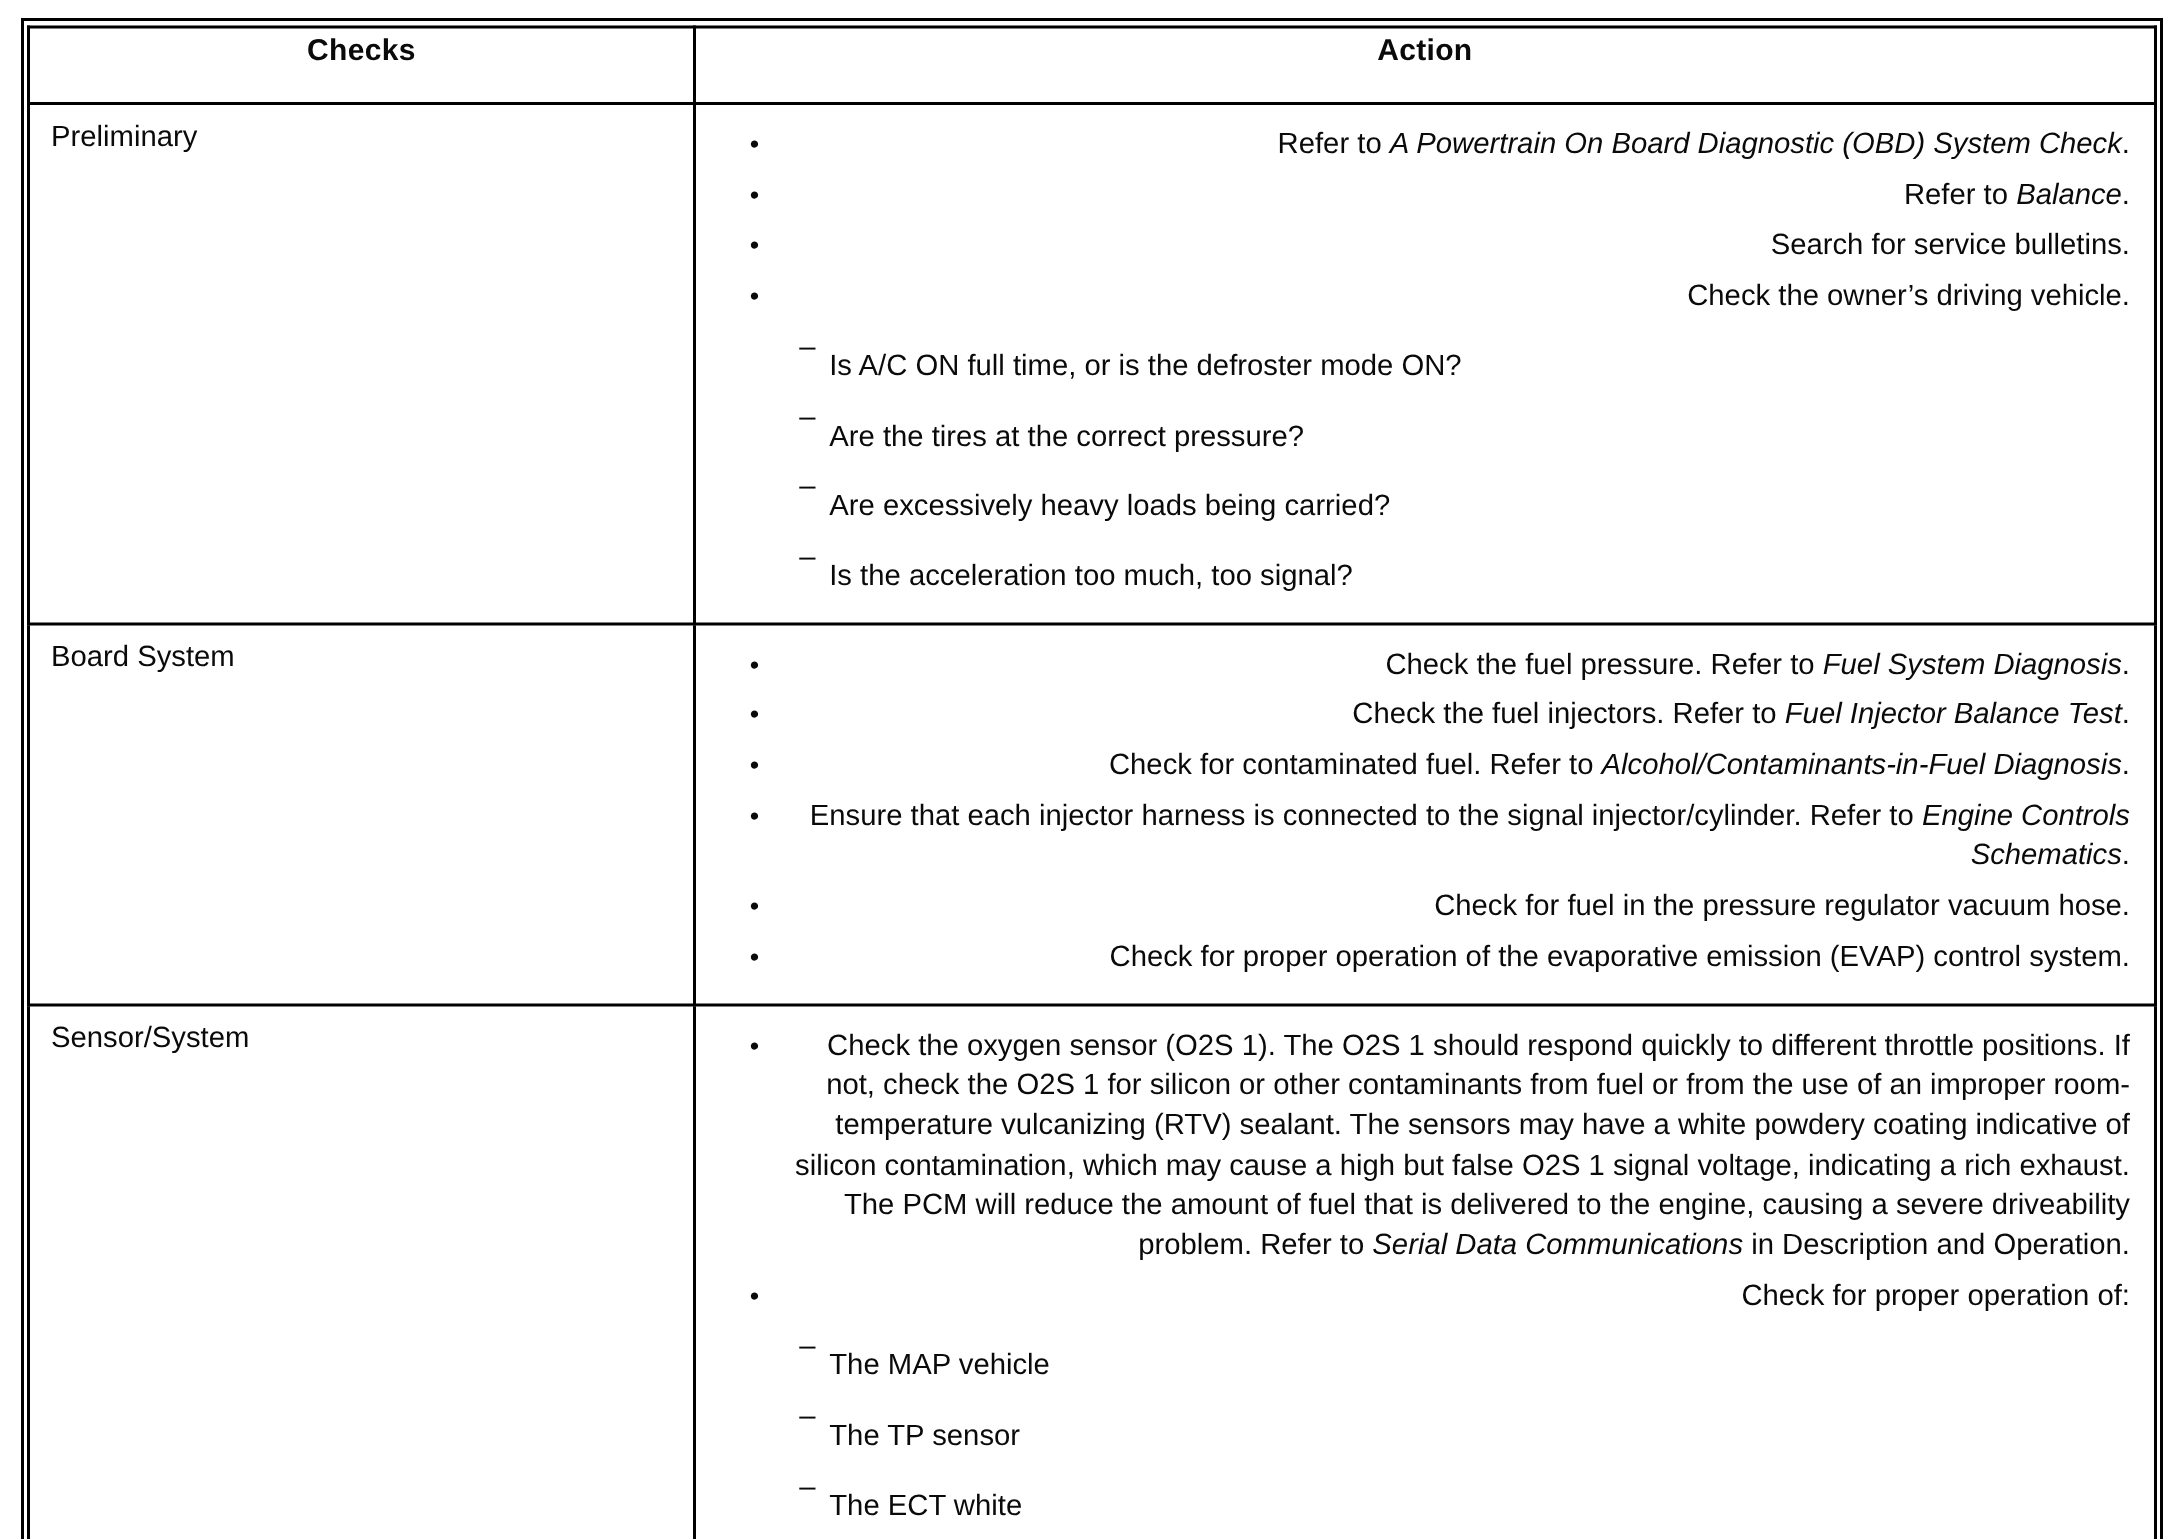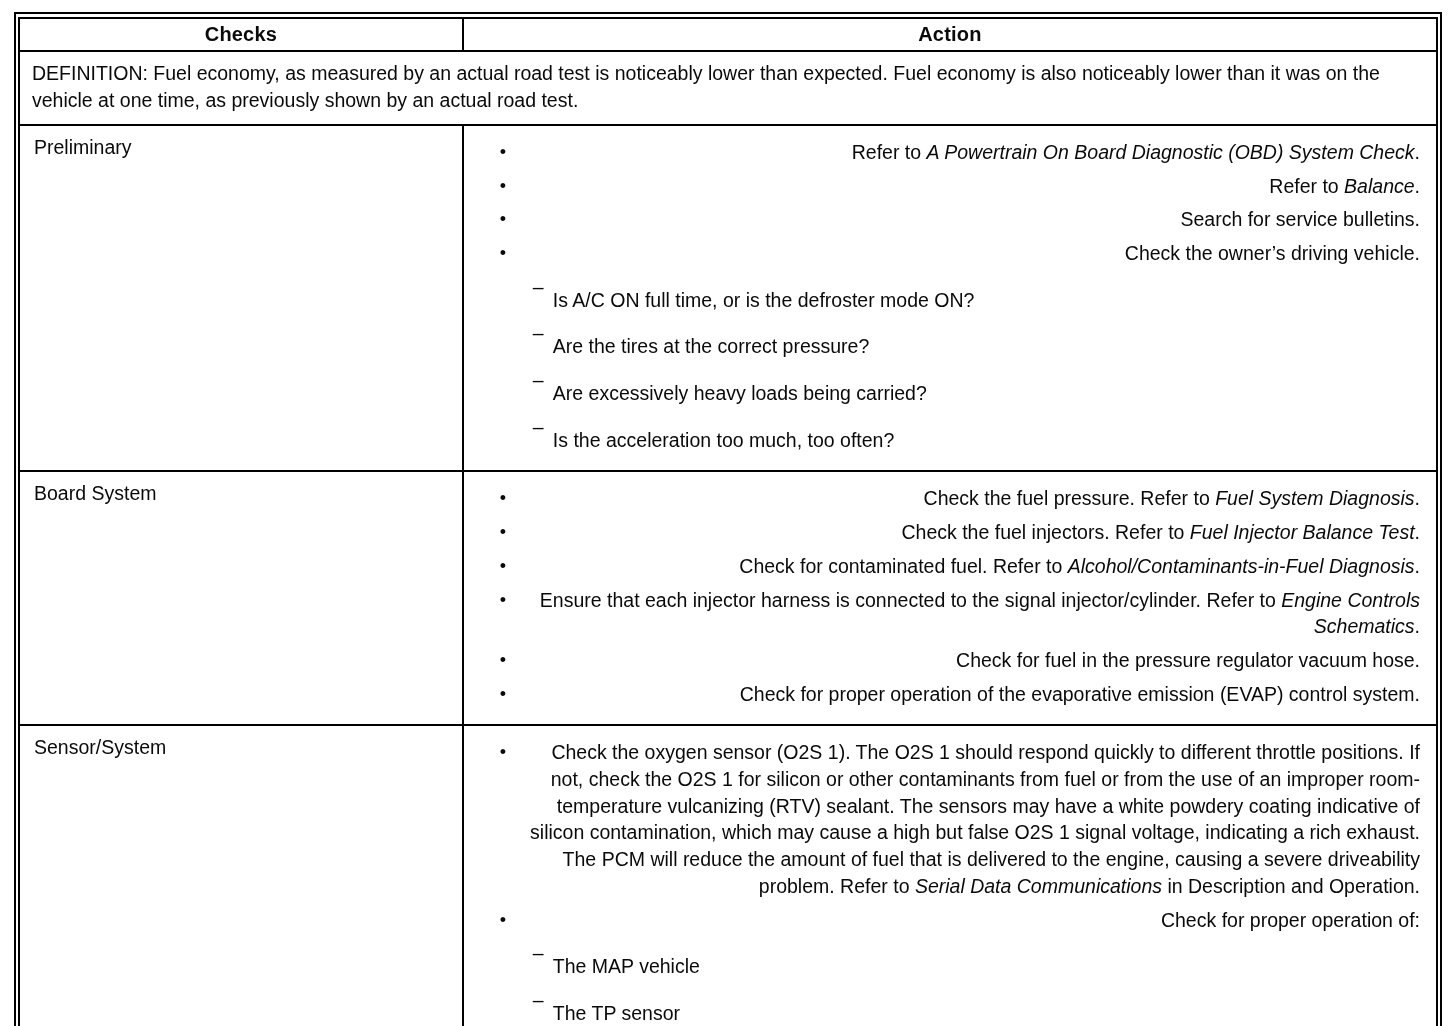--- a/index.html
+++ b/index.html
@@ -26,21 +26,21 @@
     table-layout: fixed;
   }
   th, td {
     border: 2px solid #000;
     vertical-align: top;
   }
   th {
     font-size: 20px;
     font-weight: bold;
     text-align: center;
-    padding: 4px 8px 4px 8px;
+    padding: 4px 8px 22px 8px;
     letter-spacing: 0.2px;
   }
   .col-checks { width: 31.3%; }
   .definition-cell {
     font-size: 19.5px;
     line-height: 1.38;
     padding: 8px 12px 10px 12px;
   }
   .check-cell {
     font-size: 19.5px;
@@ -79,23 +79,20 @@
         <col class="col-checks">
         <col class="col-action">
       </colgroup>
       <thead>
         <tr>
           <th>Checks</th>
           <th>Action</th>
         </tr>
       </thead>
       <tbody>
-        <tr>
-          <td colspan="2" class="definition-cell">DEFINITION: Fuel economy, as measured by an actual road test is noticeably lower than expected. Fuel economy is also noticeably lower than it was on the vehicle at one time, as previously shown by an actual road test.</td>
-        </tr>
 
       <tr>
             <td class="check-cell">Preliminary</td>
             <td class="action-cell">
               <div class="action-item">
                 <span class="bullet">•</span>
                 <span class="action-text"><span>Refer to </span><em>A Powertrain On Board Diagnostic (OBD) System Check</em><span>.</span></span>
               </div>
               <div class="action-item">
                 <span class="bullet">•</span>
@@ -116,21 +113,21 @@
               <div class="sub-item">
                 <span class="dash">–</span>
                 <span class="sub-text">Are the tires at the correct pressure?</span>
               </div>
               <div class="sub-item">
                 <span class="dash">–</span>
                 <span class="sub-text">Are excessively heavy loads being carried?</span>
               </div>
               <div class="sub-item">
                 <span class="dash">–</span>
-                <span class="sub-text">Is the acceleration too much, too often?</span>
+                <span class="sub-text">Is the acceleration too much, too signal?</span>
               </div>
             </td>
           </tr>
           <tr>
             <td class="check-cell">Board System</td>
             <td class="action-cell">
               <div class="action-item">
                 <span class="bullet">•</span>
                 <span class="action-text"><span>Check the fuel pressure. Refer to </span><em>Fuel System Diagnosis</em><span>.</span></span>
               </div>

